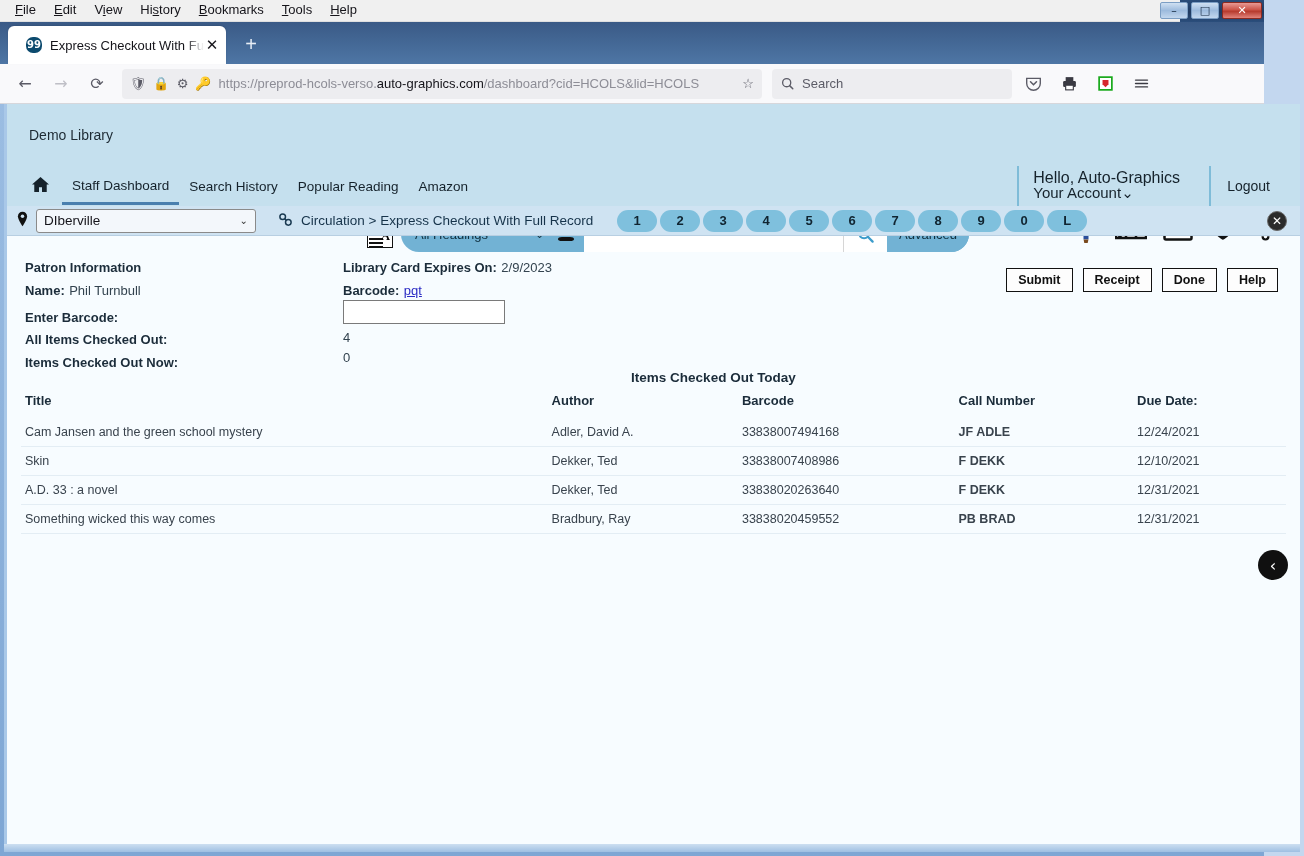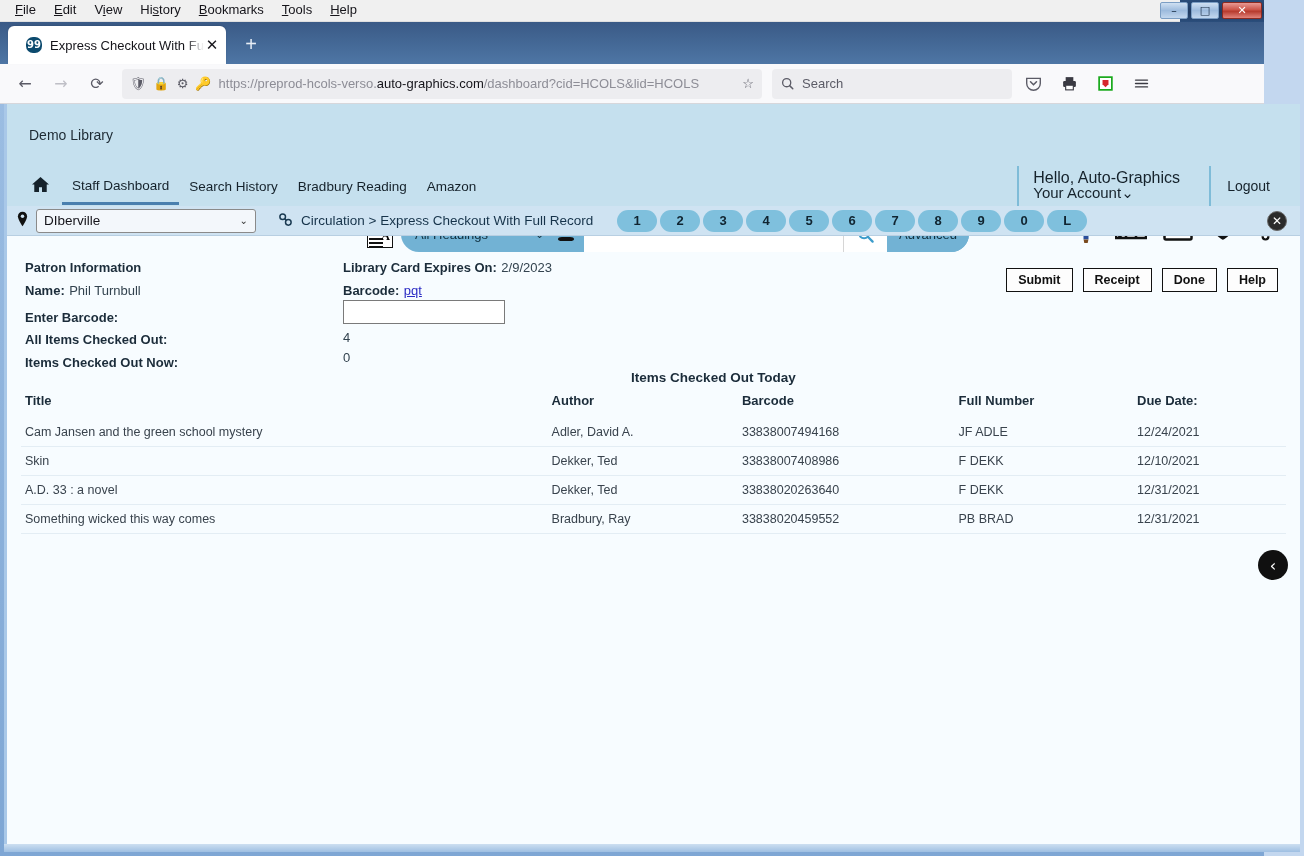--- a/index.html
+++ b/index.html
@@ -339,21 +339,21 @@
   }
   #ckotable td {
     font-size: 12.5px; color: #39434d;
     padding: 7px 0 7px 0;
     border-bottom: 1px solid #e3edf4;
   }
   #ckotable td.ttl { padding-left: 4px; }
   .c-title  { width: 530px; }
   .c-author { width: 198px; }
   .c-barcode{ width: 218px; }
-  .c-call   { width: 180px; }
+  .c-call   { width: 180px; font-weight: bold; }
   .c-due    { width: 150px; }
   #ckotable th.c-title { padding-left: 4px; }
   #ckotable td.c-author, #ckotable th.c-author { padding-left: 6px; }
 
   #backcircle {
     position: absolute; right: 12px; top: 292px;
     width: 30px; height: 30px; border-radius: 50%;
     background: #101010; color: #fff;
     display: flex; align-items: center; justify-content: center;
     font-size: 16px; cursor: pointer;
@@ -530,21 +530,21 @@
     </div>
 
     <div id="appnav">
       <span id="homeicon">
         <svg width="19" height="17" viewBox="0 0 20 18">
             <path d="M10 1 1 9h2.4v8h5v-5h3.2v5h5V9H19z" fill="#15222b"></path>
           </svg>
       </span>
       <span class="navlink active">Staff Dashboard</span>
       <span class="navlink">Search History</span>
-      <span class="navlink">Bradbury Reading</span>
+      <span class="navlink">Popular Reading</span>
       <span class="navlink">Amazon</span>
 
       <span id="accountbox">
         <span id="hellotxt">Hello, Auto-Graphics</span>
         <span id="acctxt"><span>Your Account</span><span>⌄</span></span>
       </span>
       <span id="logoutbox">
         <span id="logouttxt">Logout</span>
       </span>
     </div>
@@ -636,21 +636,21 @@
       </div>
 
       <div id="tabletitle">Items Checked Out Today</div>
 
       <table id="ckotable">
         <thead>
           <tr>
             <th class="c-title">Title</th>
             <th class="c-author">Author</th>
             <th class="c-barcode">Barcode</th>
-            <th class="c-call">Full Number</th>
+            <th class="c-call">Call Number</th>
             <th class="c-due">Due Date:</th>
           </tr>
         </thead>
         <tbody>
           <tr>
             <td class="c-title ttl">Cam Jansen and the green school mystery</td>
             <td class="c-author">Adler, David A.</td>
             <td class="c-barcode">33838007494168</td>
             <td class="c-call">JF ADLE</td>
             <td class="c-due">12/24/2021</td>

